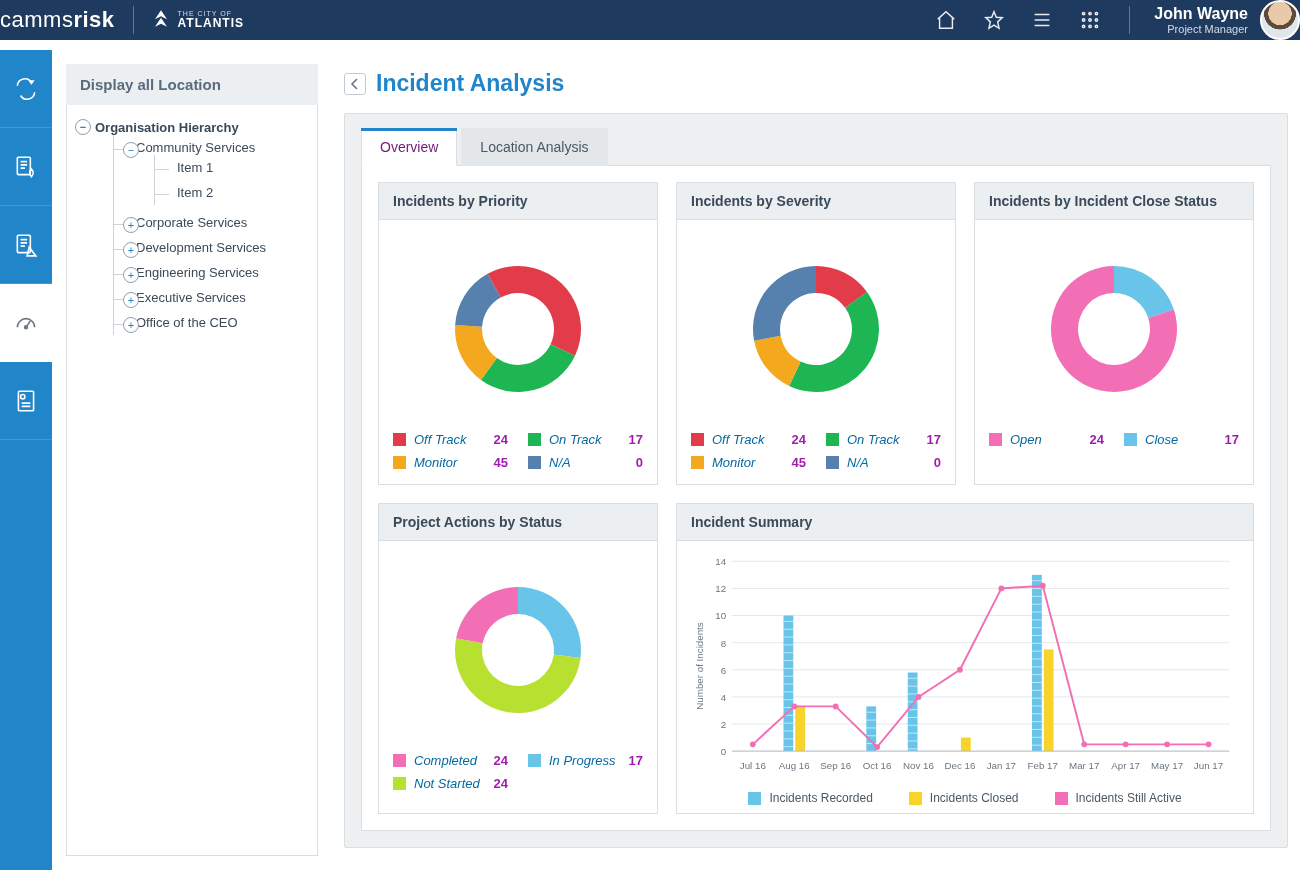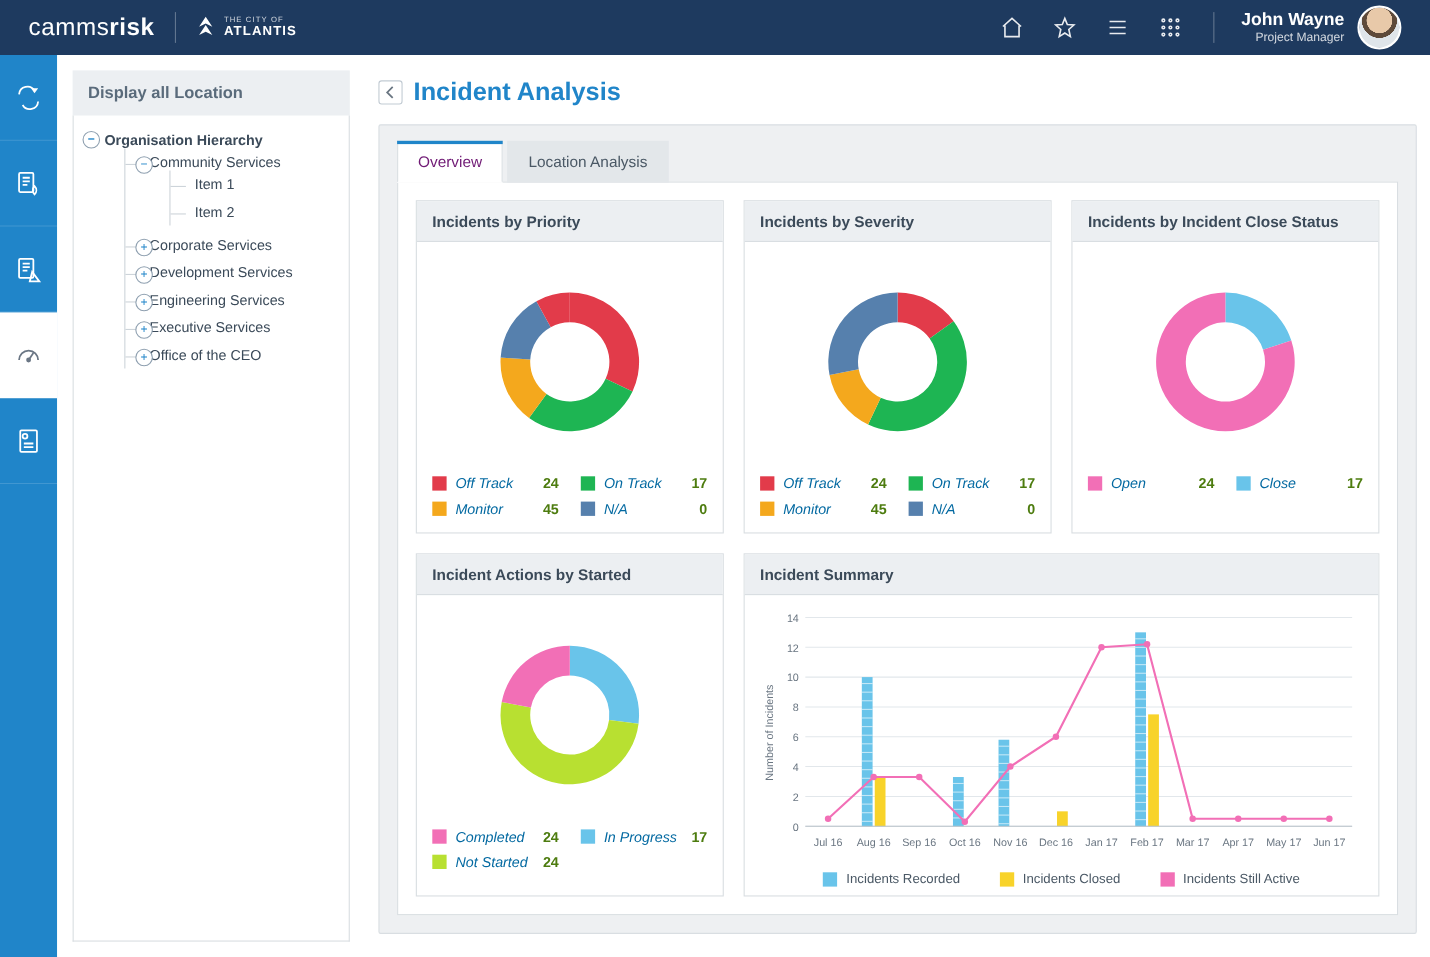--- a/index.html
+++ b/index.html
@@ -19,21 +19,21 @@
     --lime:#b8e031;
     --cyan:#69c4ea;
     --yellow:#f8d32a;
     --ink:#2a3440;
   }
   *{box-sizing:border-box;font-family:"Segoe UI",Arial,sans-serif;}
   html,body{margin:0;padding:0;height:100%;background:#fff;color:var(--ink);}
   body{width:1300px;height:870px;overflow:hidden;}
 
   
-  header.topbar{height:50px;background:var(--navy);display:flex;align-items:center;color:#fff;padding:0 26px;gap:18px;}
+  header.topbar{height:40px;background:var(--navy);display:flex;align-items:center;color:#fff;padding:0 0;gap:18px;}
   .brand{display:flex;align-items:center;gap:18px;}
   .brand .divider{width:1px;height:28px;background:rgba(255,255,255,.3);}
   .brand .camms{font-size:22px;font-weight:400;letter-spacing:.5px;}
   .brand .camms b{font-weight:700;}
   .brand .atlantis{display:flex;align-items:center;gap:8px;font-size:9px;letter-spacing:1px;line-height:1.1;}
   .brand .atlantis .mark{width:18px;height:24px;}
   .brand .atlantis .txt small{display:block;font-size:7px;opacity:.8;}
   .brand .atlantis .txt strong{font-size:12px;font-weight:700;}
   .topbar .spacer{flex:1;}
   .topbar .icon-btn{width:30px;height:30px;display:flex;align-items:center;justify-content:center;cursor:pointer;opacity:.9;}
@@ -78,21 +78,21 @@
   .tab.inactive{background:#e3e7ea;}
   .grid{background:#fff;border:1px solid var(--grey-border);padding:16px;margin-top:-1px;display:grid;grid-template-columns:repeat(3,1fr);gap:18px;}
   .card{border:1px solid var(--grey-border);background:#fff;display:flex;flex-direction:column;}
   .card h3{margin:0;padding:10px 14px;background:var(--card-header);font-size:14px;font-weight:600;color:#3b4a59;border-bottom:1px solid var(--grey-border);}
   .card .body{padding:14px;flex:1;display:flex;flex-direction:column;align-items:center;}
   .donut-wrap{height:190px;display:flex;align-items:center;justify-content:center;width:100%;}
   .legend{width:100%;display:grid;grid-template-columns:1fr 1fr;gap:8px 20px;font-size:13px;margin-top:8px;}
   .legend .row{display:flex;align-items:center;gap:8px;}
   .swatch{width:13px;height:13px;}
   .lg-label{color:#0369a1;flex:1;font-style:italic;}
-  .lg-val{font-weight:600;color:#4d7c0f;}
+  .lg-val{font-weight:600;color:#a21caf;}
   .span2{grid-column:span 2;}
   .summary-body{padding:10px 14px 8px 14px;}
   svg.linechart{width:100%;height:230px;}
   .sum-legend{display:flex;gap:36px;justify-content:center;font-size:12px;color:#4a5865;margin-top:6px;}
   .sum-legend .row{display:flex;align-items:center;gap:8px;}
 </style>
 </head>
 <body>
 
 <header class="topbar">
@@ -318,21 +318,21 @@
               <div class="row">
                 <span class="swatch" style="background:#69c4ea"></span>
                 <span class="lg-label">Close</span>
                 <span class="lg-val">17</span>
               </div>
             </div>
         </div>
       </div>
 
       <div class="card">
-        <h3>Incident Actions by Started</h3>
+        <h3>Project Actions by Status</h3>
         <div class="body">
           <div class="donut-wrap">
               <svg id="donut-actions" width="150" height="150" viewBox="0 0 100 100">
                 <path d="M 50 8 A 42 42 0 0 1 91.66881745520807 55.26399580970078 L 73.81075283154746 53.0079976055433 A 24 24 0 0 0 50 26 Z" fill="#69c4ea"></path>
                 <path d="M 91.66881745520807 55.26399580970078 A 42 42 0 1 1 8.743935469395076 42.12998478739956 L 26.425105982511475 45.502848449942604 A 24 24 0 1 0 73.81075283154746 53.0079976055433 Z" fill="#b8e031"></path>
                 <path d="M 8.743935469395076 42.12998478739956 A 42 42 0 0 1 49.99999999999999 8 L 49.99999999999999 26 A 24 24 0 0 0 26.425105982511475 45.502848449942604 Z" fill="#f26fb6"></path>
               </svg>
             </div>
           <div class="legend" id="legend-actions">
               <div class="row">

